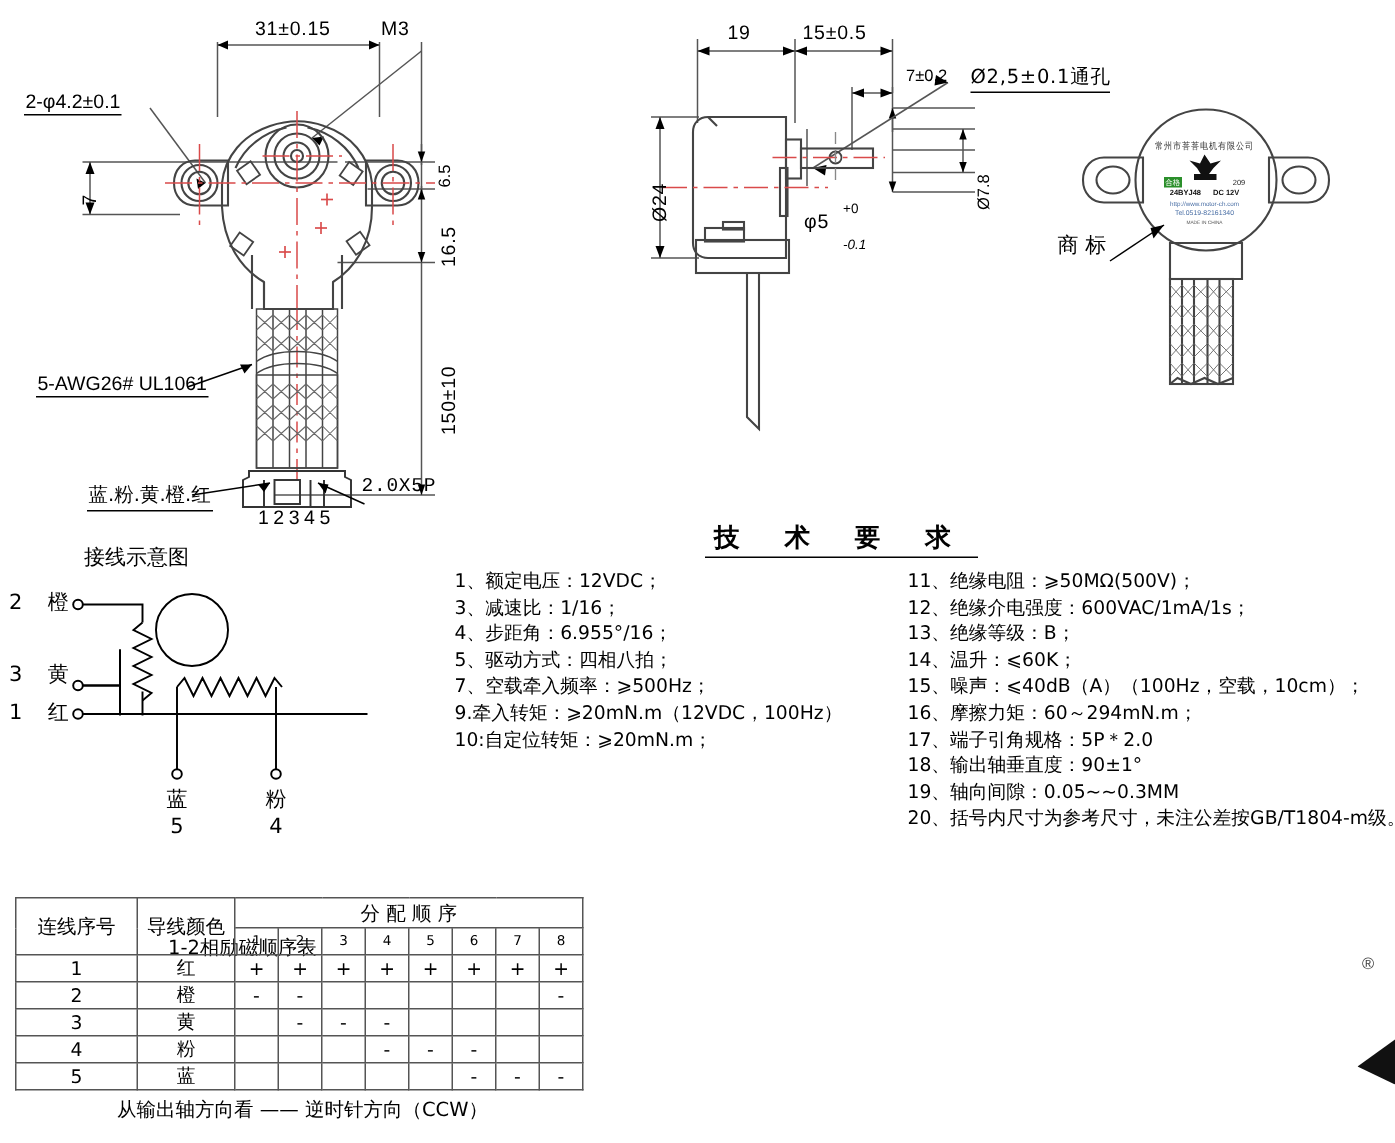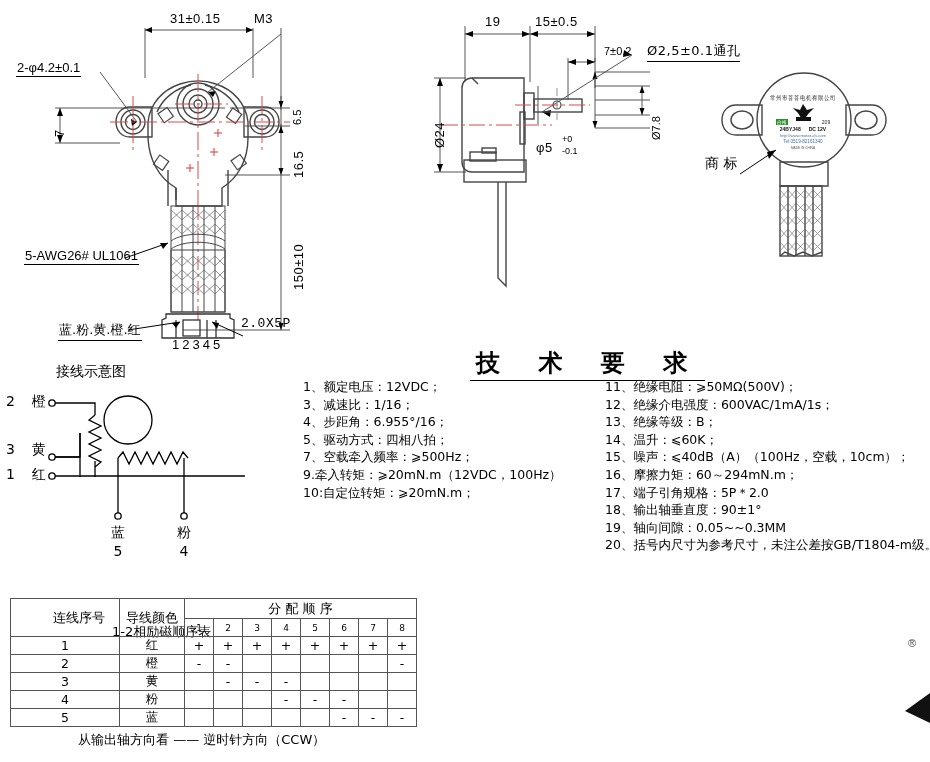--- a/index.html
+++ b/index.html
@@ -6,22 +6,22 @@
   body{width:930px;height:762px;position:relative;overflow:hidden;
        font-family:"Liberation Sans","DejaVu Sans",sans-serif;color:#000;}
   .abs{position:absolute;}
   svg{display:block;}
   .dim{font-family:"Liberation Sans",sans-serif;font-size:13px;letter-spacing:.5px;}
   .dimsm{font-family:"Liberation Sans",sans-serif;font-size:11px;}
   .cn{font-family:"DejaVu Sans","Liberation Sans",sans-serif;}
   .lead{font-size:13px;white-space:nowrap;border-bottom:1.3px solid #000;padding:0 1px 1px 1px;}
   .vert{transform-origin:0 0;}
   
-  #tech-title{font-size:24px;font-weight:bold;letter-spacing:12px;
-      border-bottom:1.6px solid #000;padding:0 6px 2px 6px;white-space:nowrap;font-family:Liberation Mono, monospace;}
+  #tech-title{font-size:17px;font-weight:bold;letter-spacing:12px;
+      border-bottom:1.6px solid #000;padding:0 6px 2px 6px;white-space:nowrap;}
   .req-list{list-style:none;margin:0;padding:0;}
   .req-list li{font-size:12.5px;line-height:17.6px;white-space:nowrap;}
   
   #seq-table{border-collapse:collapse;}
   #seq-table td,#seq-table th{border:1.1px solid #555;text-align:center;
       font-size:12.5px;font-weight:normal;padding:0;}
   .h-main{height:19px;}
   .c-no{width:80px;}
   .c-col{width:64px;}
   .c-s{width:28px;height:17px;}
@@ -265,21 +265,21 @@
   </svg>
 </div>
 
 <div class="abs dim" style="left:485px;top:14px;">19</div>
 <div class="abs dim" style="left:535px;top:14px;">15±0.5</div>
 <div class="abs dimsm" style="left:604px;top:45px;">7±0.2</div>
 <div class="abs dim cn" style="left:647px;top:42px;border-bottom:1.2px solid #000;padding-bottom:1px;">Ø2,5±0.1通孔</div>
 <div class="abs dim vert" style="left:432px;top:148px;transform:rotate(-90deg);">Ø24</div>
 <div class="abs dim" style="left:536px;top:140px;">φ5</div>
 <div class="abs" style="left:562px;top:134px;font-size:9px;">+0</div>
-<div class="abs" style="left:562px;top:146px;font-size:9px;">-0.1</div>
+<div class="abs" style="left:562px;top:158px;font-size:9px;font-style:italic;">-0.1</div>
 <div class="abs dimsm vert" style="left:650px;top:140px;transform:rotate(-90deg);">Ø7.8</div>
 
 <div class="abs" style="left:700px;top:50px;width:230px;height:260px;">
   <svg width="230" height="260" viewBox="0 0 230 260">
     <g fill="none" stroke="#444" stroke-width="1.4">
 
       <path d="M36,55 C28,55 22,61 22,70 C22,79 28,85 36,85 L62,85 L62,55 Z"></path>
       <path d="M172,55 C180,55 186,61 186,70 C186,79 180,85 172,85 L146,85 L146,55 Z"></path>
       <ellipse cx="42" cy="70" rx="11" ry="9"></ellipse>
       <ellipse cx="166" cy="70" rx="11" ry="9"></ellipse>
@@ -431,21 +431,21 @@
 <div class="abs cn" style="left:177px;top:524px;font-size:14px;text-align:center;">
   <div>粉</div>
   <div style="margin-top:1px;">4</div>
 </div>
 
 <div class="abs cn tbl-cap" style="left:112px;top:578px;margin-top:45px;">1-2相励磁顺序表</div>
 
 <table class="abs cn" id="seq-table" style="left:10px;top:598px;">
   <tbody>
       <tr>
-    <td class="c-no" rowspan="2" style="font-size:13px;padding-left:28px;">连线序号</td>
+    <td class="c-no" rowspan="2" style="font-size:13px;">连线序号</td>
     <td class="c-col" rowspan="2" style="font-size:13px;">导线颜色</td>
     <td colspan="8" class="h-main" style="font-size:13px;">分 配 顺 序</td>
   </tr>
   <tr>
     <td class="c-s" style="font-size:9px;">1</td>
     <td class="c-s" style="font-size:9px;">2</td>
     <td class="c-s" style="font-size:9px;">3</td>
     <td class="c-s" style="font-size:9px;">4</td>
     <td class="c-s" style="font-size:9px;">5</td>
     <td class="c-s" style="font-size:9px;">6</td>

